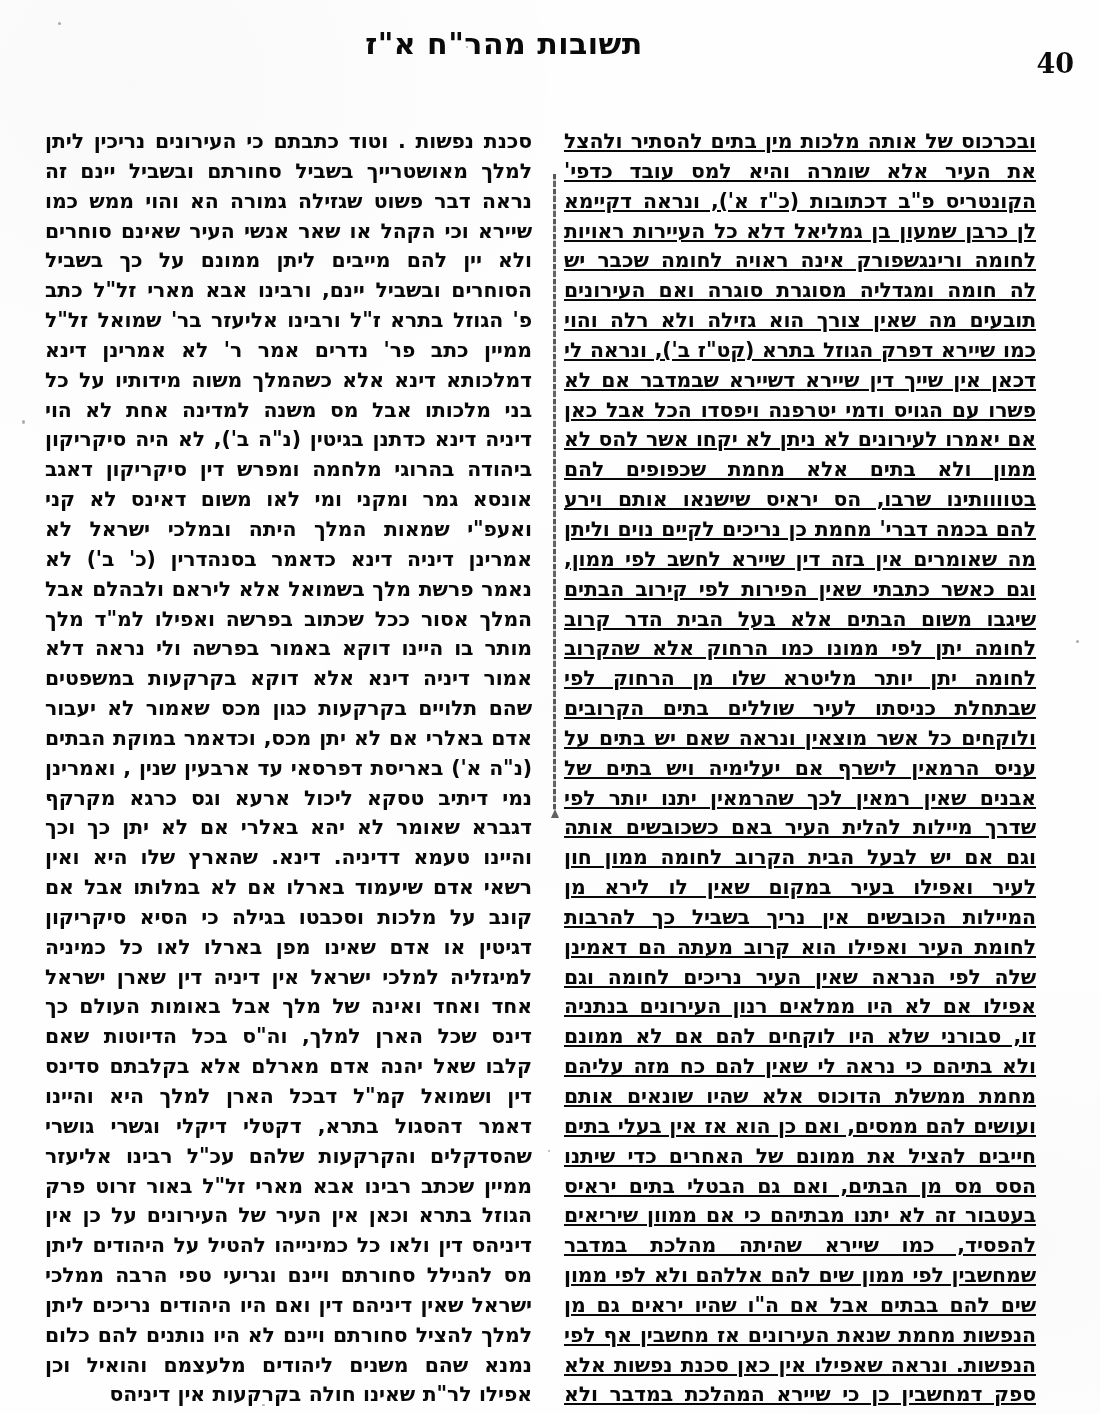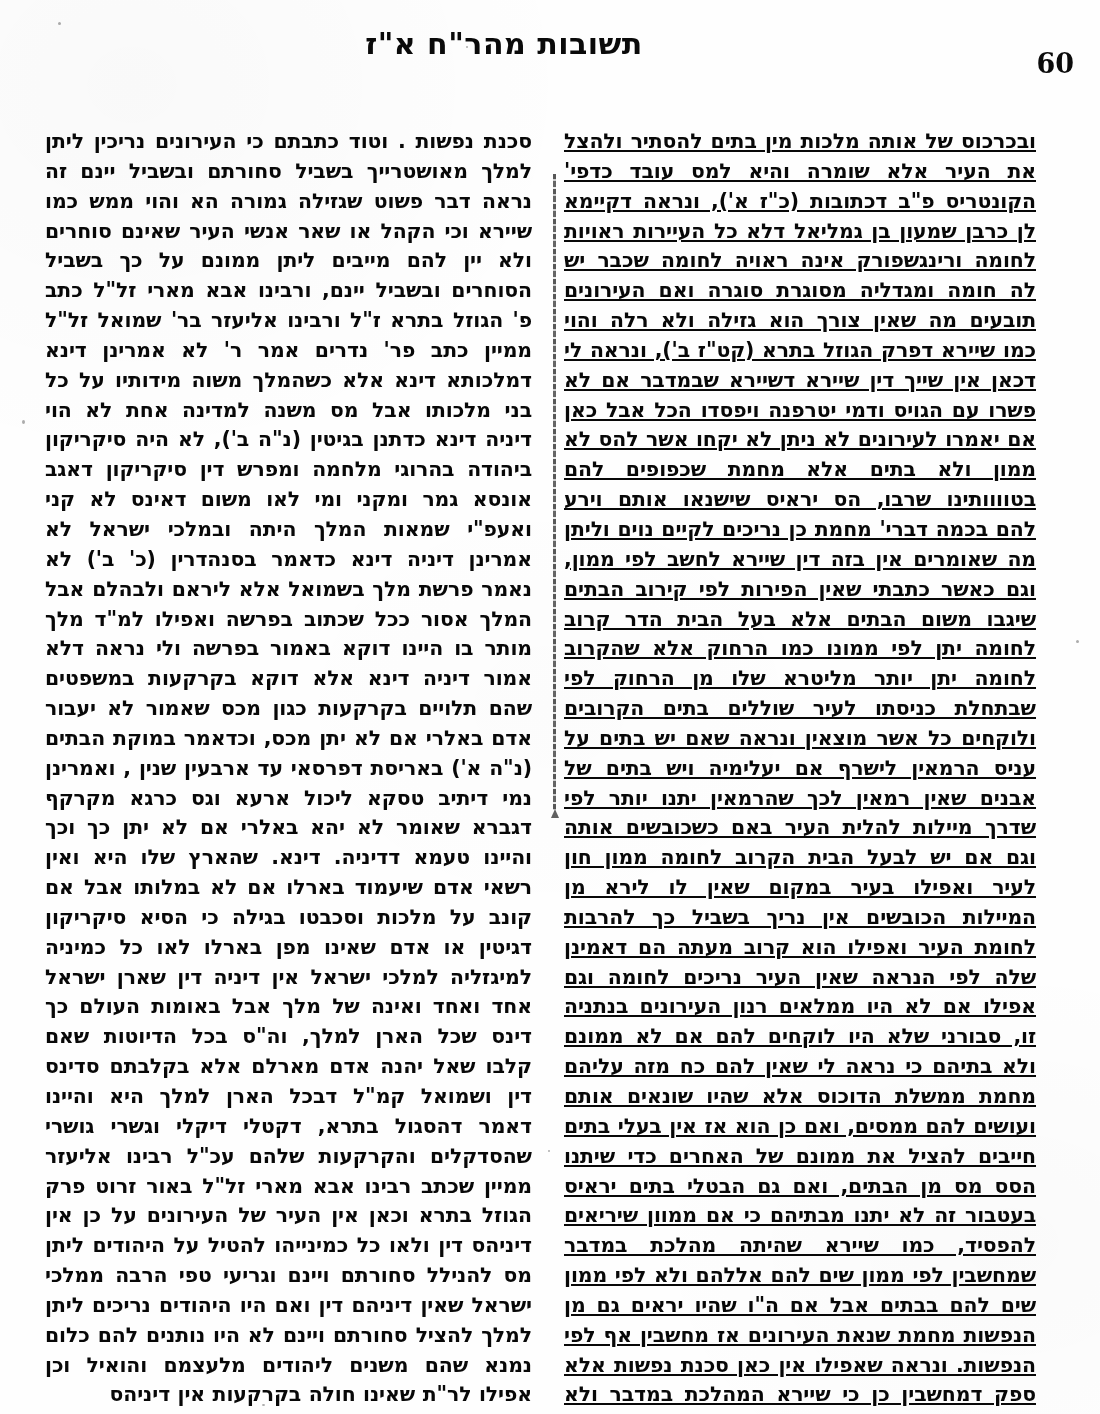--- a/index.html
+++ b/index.html
@@ -143,21 +143,21 @@
     pointer-events: none;
   }
 </style>
 </head>
 <body>
 
 <div class="paper"></div>
 
 <div class="page-header">
   <div class="header-title">תשובות מהר"ח א"ז</div>
-  <div class="page-number">60</div>
+  <div class="page-number">40</div>
 </div>
 
 <div class="columns">
 
   <div class="col col-right">
     <p class="last-line">ובכרכוס של אותה מלכות מין בתים להסתיר ולהצל את העיר אלא שומרה והיא למס עובד כדפי' הקונטריס פ"ב דכתובות (כ"ז א'), ונראה דקיימא לן כרבן שמעון בן גמליאל דלא כל העיירות ראויות לחומה ורינגשפורק אינה ראויה לחומה שכבר יש לה חומה ומגדליה מסוגרת סוגרה ואם העירונים תובעים מה שאין צורך הוא גזילה ולא רלה והוי כמו שיירא דפרק הגוזל בתרא (קט"ז ב'), ונראה לי דכאן אין שייך דין שיירא דשיירא שבמדבר אם לא פשרו עם הגויס ודמי יטרפנה ויפסדו הכל אבל כאן אם יאמרו לעירונים לא ניתן לא יקחו אשר להס לא ממון ולא בתים אלא מחמת שכפופים להם בטוווותינו שרבו, הס יראיס שישנאו אותם וירע להם בכמה דברי' מחמת כן נריכים לקיים נוים וליתן מה שאומרים אין בזה דין שיירא לחשב לפי ממון, וגם כאשר כתבתי שאין הפירות לפי קירוב הבתים שיגבו משום הבתים אלא בעל הבית הדר קרוב לחומה יתן לפי ממונו כמו הרחוק אלא שהקרוב לחומה יתן יותר מליטרא שלו מן הרחוק לפי שבתחלת כניסתו לעיר שוללים בתים הקרובים ולוקחים כל אשר מוצאין ונראה שאם יש בתים על עניס הרמאין לישרף אם יעלימיה ויש בתים של אבנים שאין רמאין לכך שהרמאין יתנו יותר לפי שדרך מיילות להלית העיר באם כשכובשים אותה וגם אם יש לבעל הבית הקרוב לחומה ממון חון לעיר ואפילו בעיר במקום שאין לו לירא מן המיילות הכובשים אין נריך בשביל כך להרבות לחומת העיר ואפילו הוא קרוב מעתה הם דאמינן שלה לפי הנראה שאין העיר נריכים לחומה וגם אפילו אם לא היו ממלאים רנון העירונים בנתניה זו, סבורני שלא היו לוקחים להם אם לא ממונם ולא בתיהם כי נראה לי שאין להם כח מזה עליהם מחמת ממשלת הדוכוס אלא שהיו שונאים אותם ועושים להם ממסים, ואם כן הוא אז אין בעלי בתים חייבים להציל את ממונם של האחרים כדי שיתנו הסס מס מן הבתים, ואם גם הבטלי בתים יראיס בעטבור זה לא יתנו מבתיהם כי אם ממוון שיריאים להפסיד, כמו שיירא שהיתה מהלכת במדבר שמחשבין לפי ממון שים להם אללהם ולא לפי ממון שים להם בבתים אבל אם ה"ו שהיו יראים גם מן הנפשות מחמת שנאת העירונים אז מחשבין אף לפי הנפשות. ונראה שאפילו אין כאן סכנת נפשות אלא ספק דמחשבין כן כי שיירא המהלכת במדבר ולא שכרו תייר נראה שאין שם כי אם ספק</p>
   </div>
 
   <div class="col col-left">
     <p class="last-line">סכנת נפשות . וטוד כתבתם כי העירונים נריכין ליתן למלך מאושטרייך בשביל סחורתם ובשביל יינם זה נראה דבר פשוט שגזילה גמורה הא והוי ממש כמו שיירא וכי הקהל או שאר אנשי העיר שאינם סוחרים ולא יין להם מייבים ליתן ממונם על כך בשביל הסוחרים ובשביל יינם, ורבינו אבא מארי זל"ל כתב פ' הגוזל בתרא ז"ל ורבינו אליעזר בר' שמואל זל"ל ממיין כתב פר' נדרים אמר ר' לא אמרינן דינא דמלכותא דינא אלא כשהמלך משוה מידותיו על כל בני מלכותו אבל מס משנה למדינה אחת לא הוי דיניה דינא כדתנן בגיטין (נ"ה ב'), לא היה סיקריקון ביהודה בהרוגי מלחמה ומפרש דין סיקריקון דאגב אונסא גמר ומקני ומי לאו משום דאינס לא קני ואעפ"י שמאות המלך היתה ובמלכי ישראל לא אמרינן דיניה דינא כדאמר בסנהדרין (כ' ב') לא נאמר פרשת מלך בשמואל אלא ליראם ולבהלם אבל המלך אסור ככל שכתוב בפרשה ואפילו למ"ד מלך מותר בו היינו דוקא באמור בפרשה ולי נראה דלא אמור דיניה דינא אלא דוקא בקרקעות במשפטים שהם תלויים בקרקעות כגון מכס שאמור לא יעבור אדם באלרי אם לא יתן מכס, וכדאמר במוקת הבתים (נ"ה א') באריסת דפרסאי עד ארבעין שנין , ואמרינן נמי דיתיב טסקא ליכול ארעא וגס כרגא מקרקף דגברא שאומר לא יהא באלרי אם לא יתן כך וכך והיינו טעמא דדיניה. דינא. שהארץ שלו היא ואין רשאי אדם שיעמוד בארלו אם לא במלותו אבל אם קונב על מלכות וסכבטו בגילה כי הסיא סיקריקון דגיטין או אדם שאינו מפן בארלו לאו כל כמיניה למיגזליה למלכי ישראל אין דיניה דין שארן ישראל אחד ואחד ואינה של מלך אבל באומות העולם כך דינס שכל הארן למלך, וה"ס בכל הדיוטות שאם קלבו שאל יהנה אדם מארלם אלא בקלבתם סדינס דין ושמואל קמ"ל דבכל הארן למלך היא והיינו דאמר דהסגול בתרא, דקטלי דיקלי וגשרי גושרי שהסדקלים והקרקעות שלהם עכ"ל רבינו אליעזר ממיין שכתב רבינו אבא מארי זל"ל באור זרוט פרק הגוזל בתרא וכאן אין העיר של העירונים על כן אין דיניהס דין ולאו כל כמינייהו להטיל על היהודים ליתן מס להנילל סחורתם ויינם וגריעי טפי הרבה ממלכי ישראל שאין דיניהם דין ואם היו היהודים נריכים ליתן למלך להציל סחורתם ויינם לא היו נותנים להם כלום נמנא שהם משנים ליהודים מלעצמם והואיל וכן אפילו לר"ת שאינו חולה בקרקעות אין דיניהס</p>

